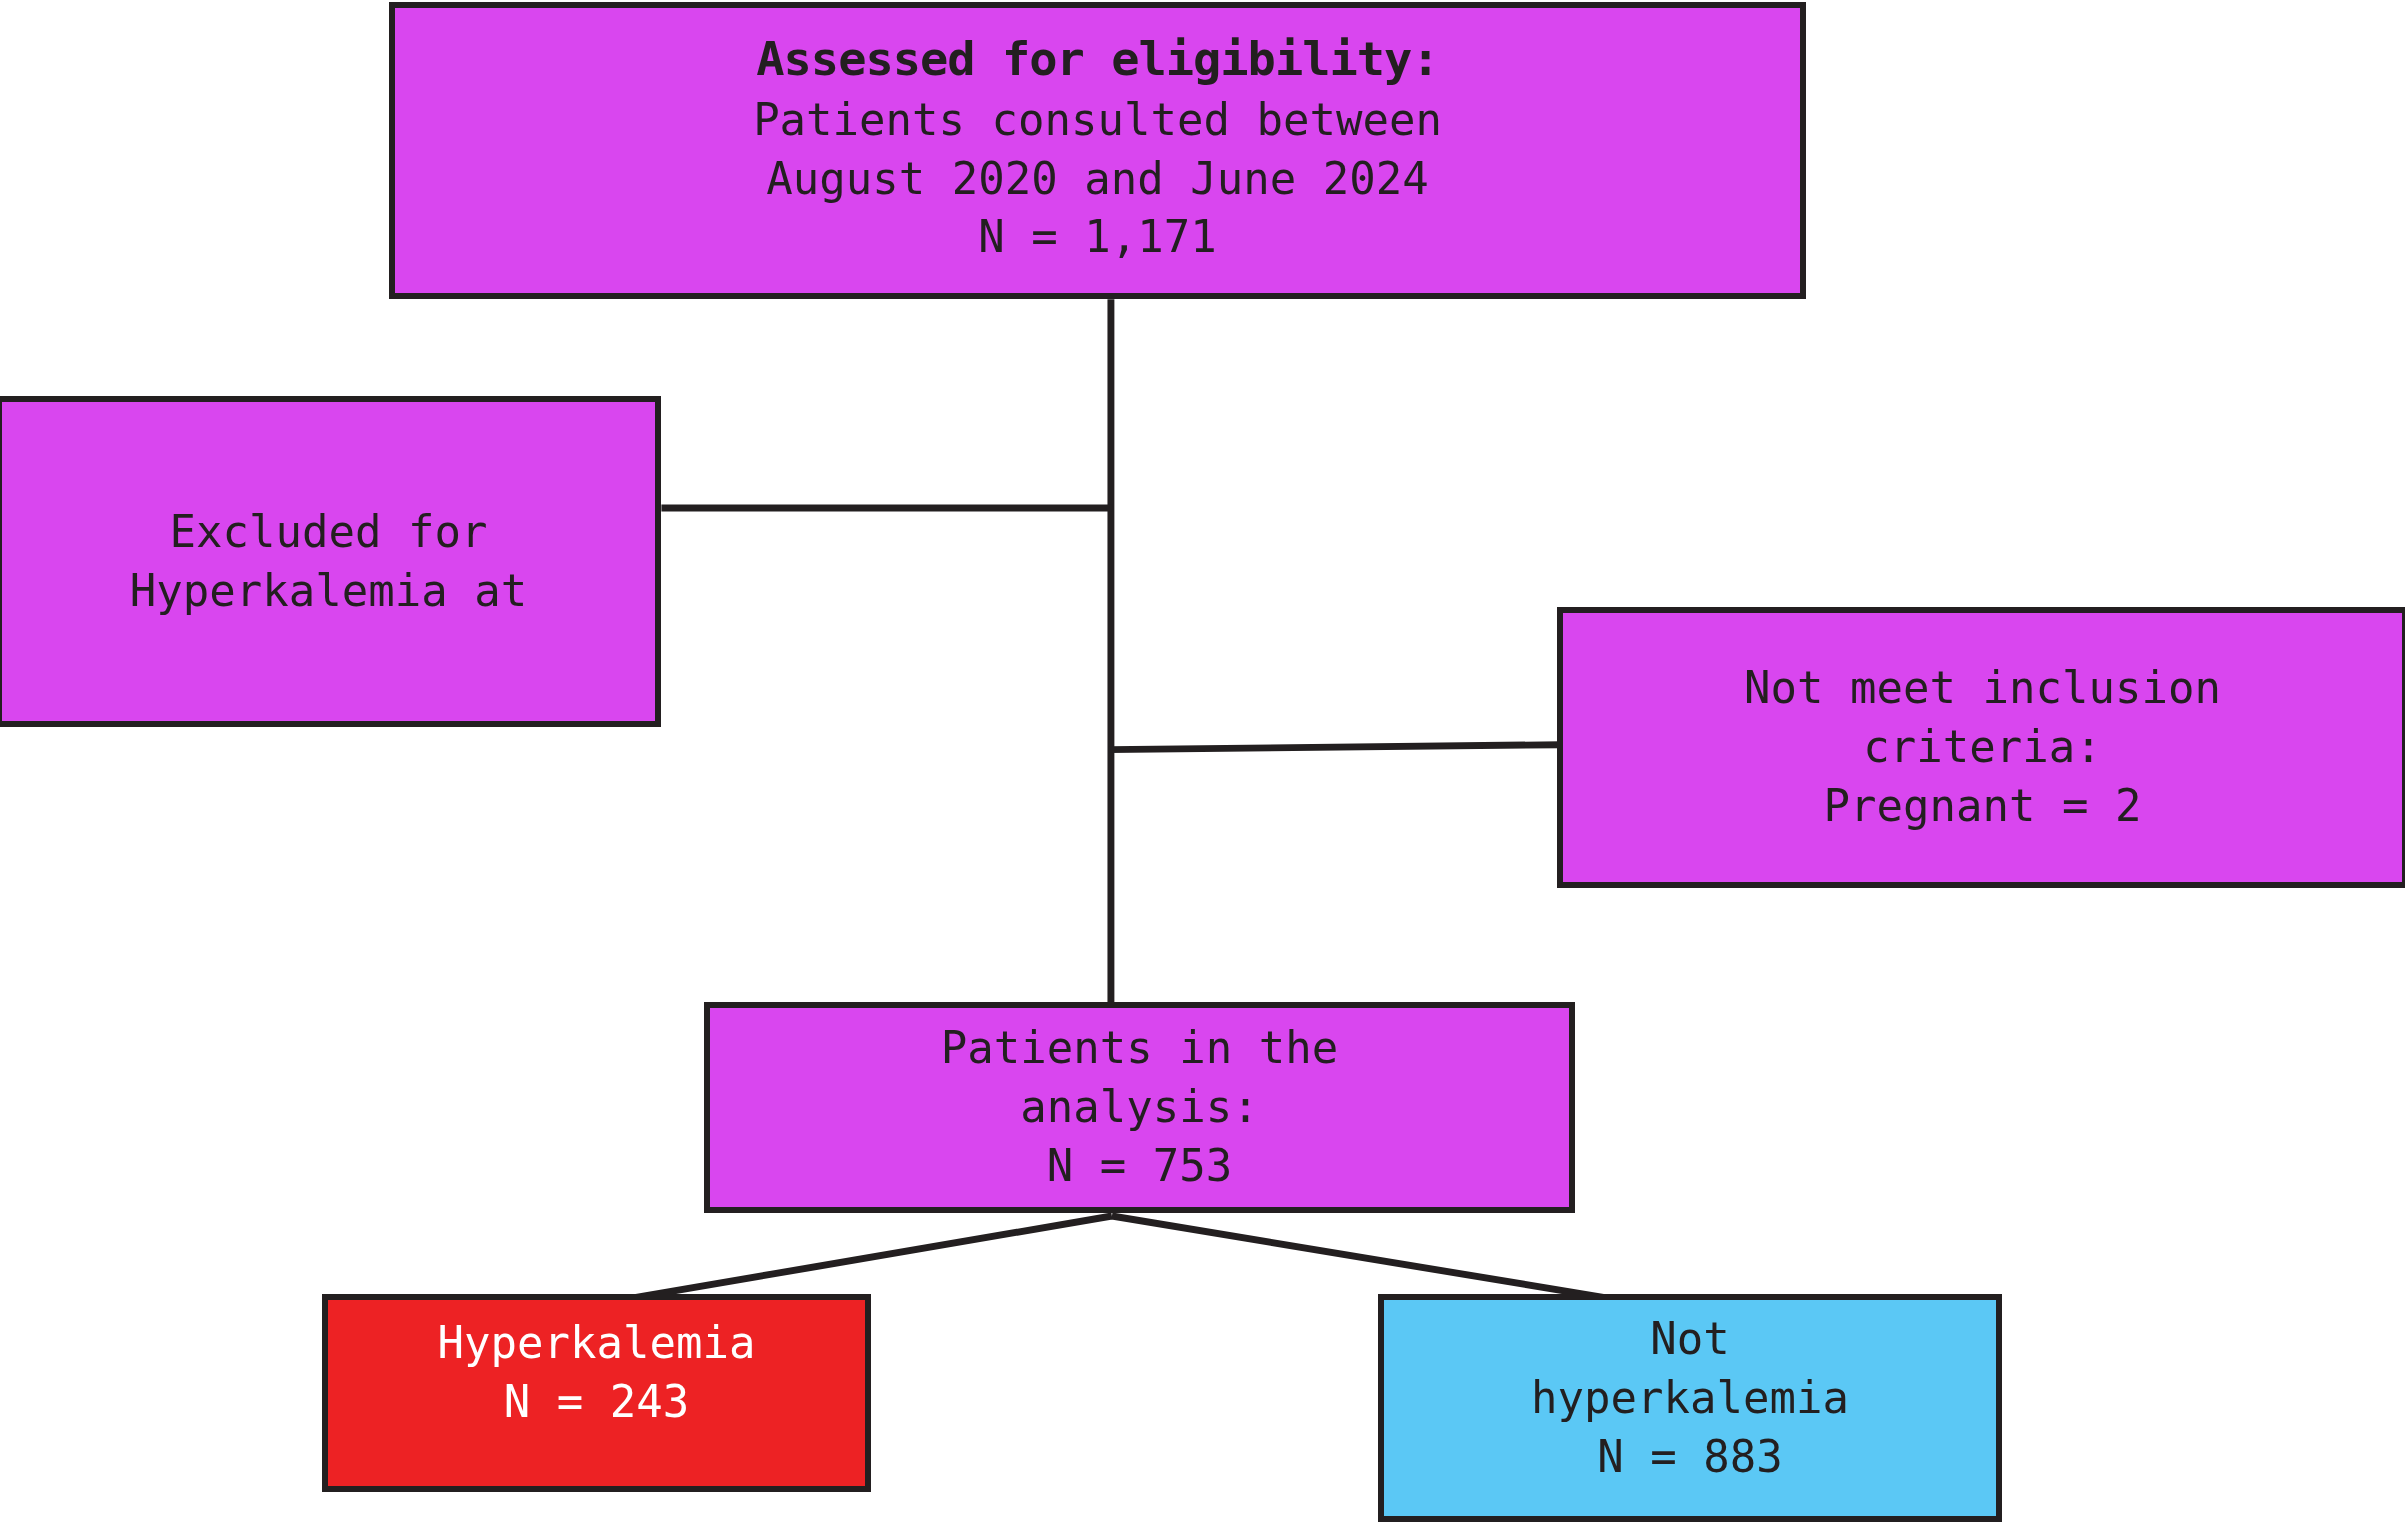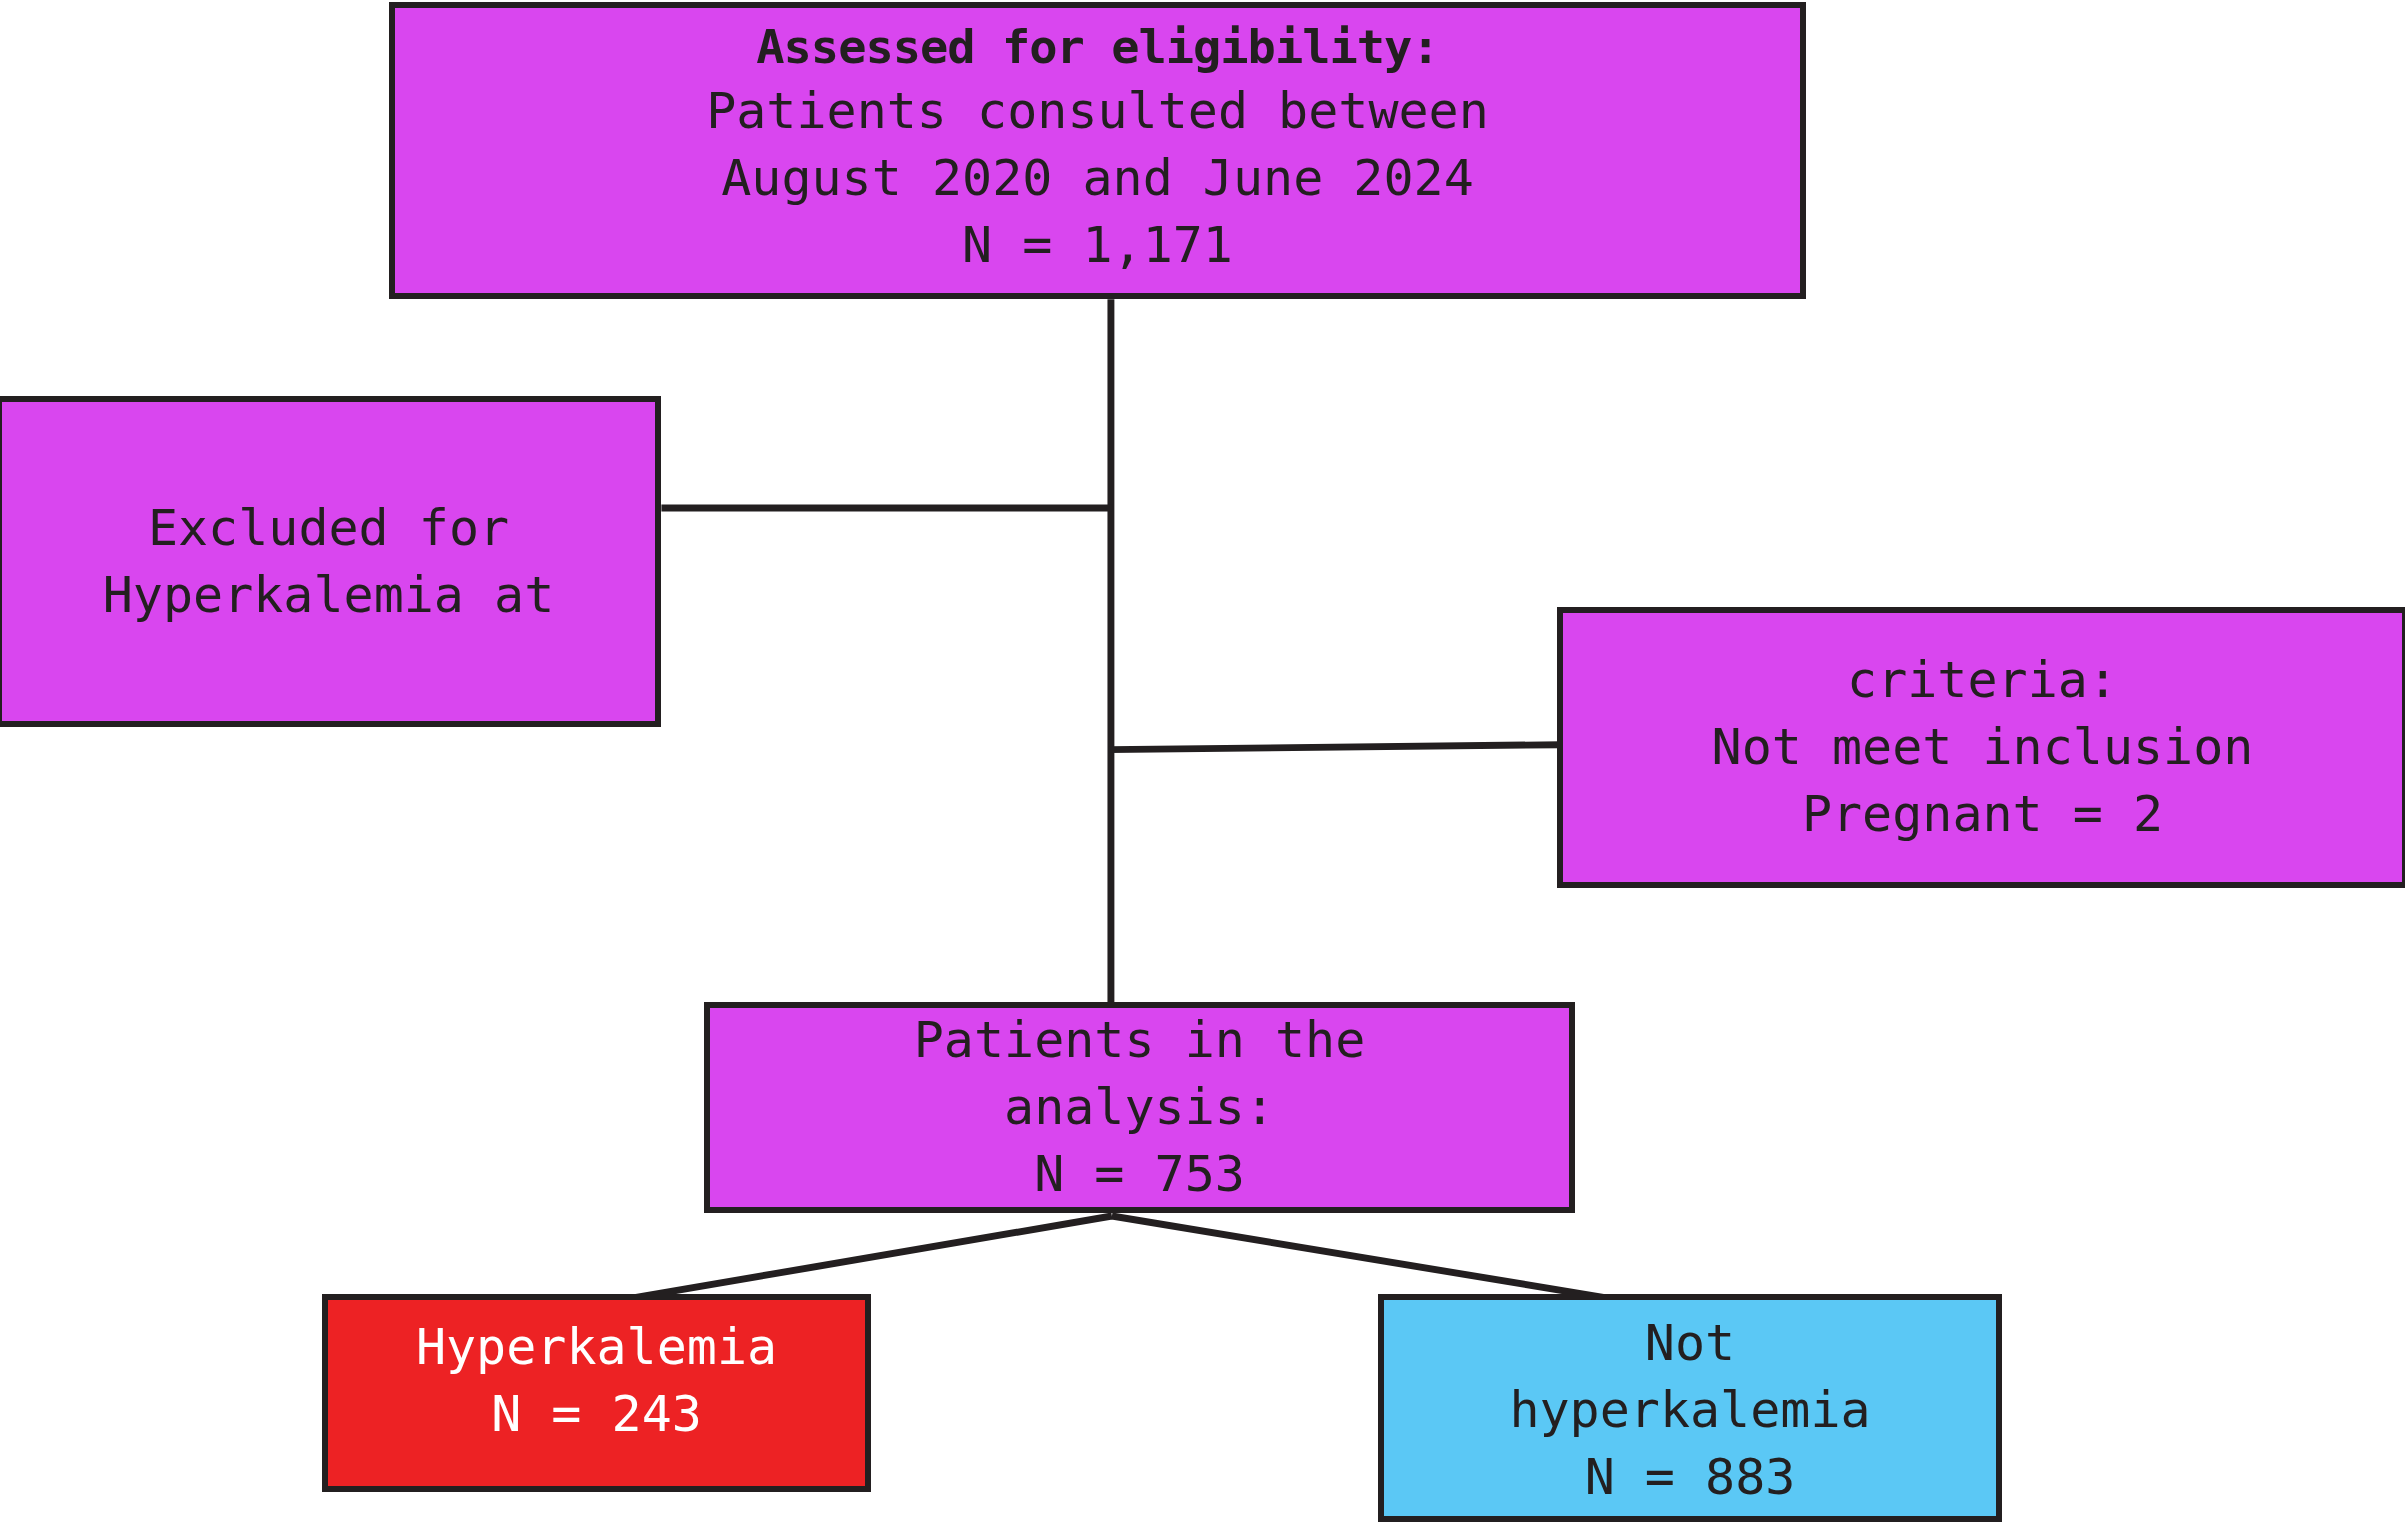--- a/index.html
+++ b/index.html
@@ -34,21 +34,21 @@
     flex-direction: column;
     align-items: center;
     justify-content: center;
     z-index: 2;
     text-align: center;
   }
   .node .line {
     display: block;
     white-space: pre;
     color: #231f20;
-    font-size: 50px;
+    font-size: 44px;
     line-height: 1.34;
     letter-spacing: 0px;
   }
   .node .line.title {
     font-weight: bold;
     font-size: 47px;
     letter-spacing: -1px;
   }
 
   
@@ -109,22 +109,22 @@
     <span class="line">August 2020 and June 2024</span>
     <span class="line">N = 1,171</span>
   </div>
 
   <div class="node" id="node-excluded">
     <span class="line">Excluded for</span>
     <span class="line">Hyperkalemia at</span>
   </div>
 
   <div class="node" id="node-inclusion">
+    <span class="line">Not meet inclusion</span>
     <span class="line">criteria:</span>
-    <span class="line">Not meet inclusion</span>
     <span class="line">Pregnant = 2</span>
   </div>
 
   <div class="node" id="node-analysis">
     <span class="line">Patients in the</span>
     <span class="line">analysis:</span>
     <span class="line">N = 753</span>
   </div>
 
   <div class="node" id="node-hyperkalemia">

